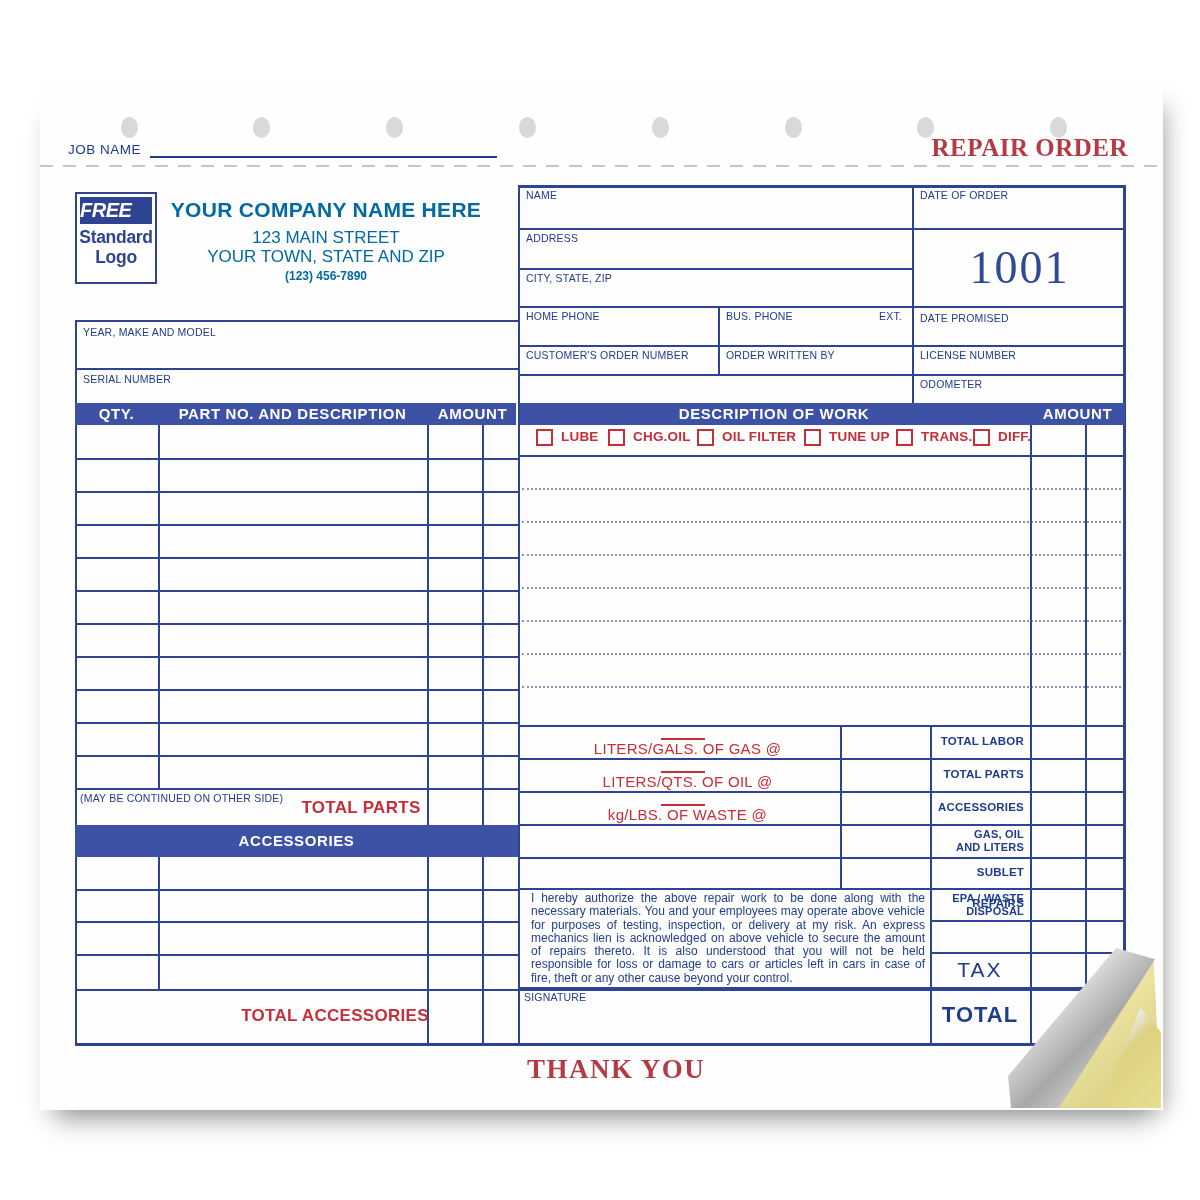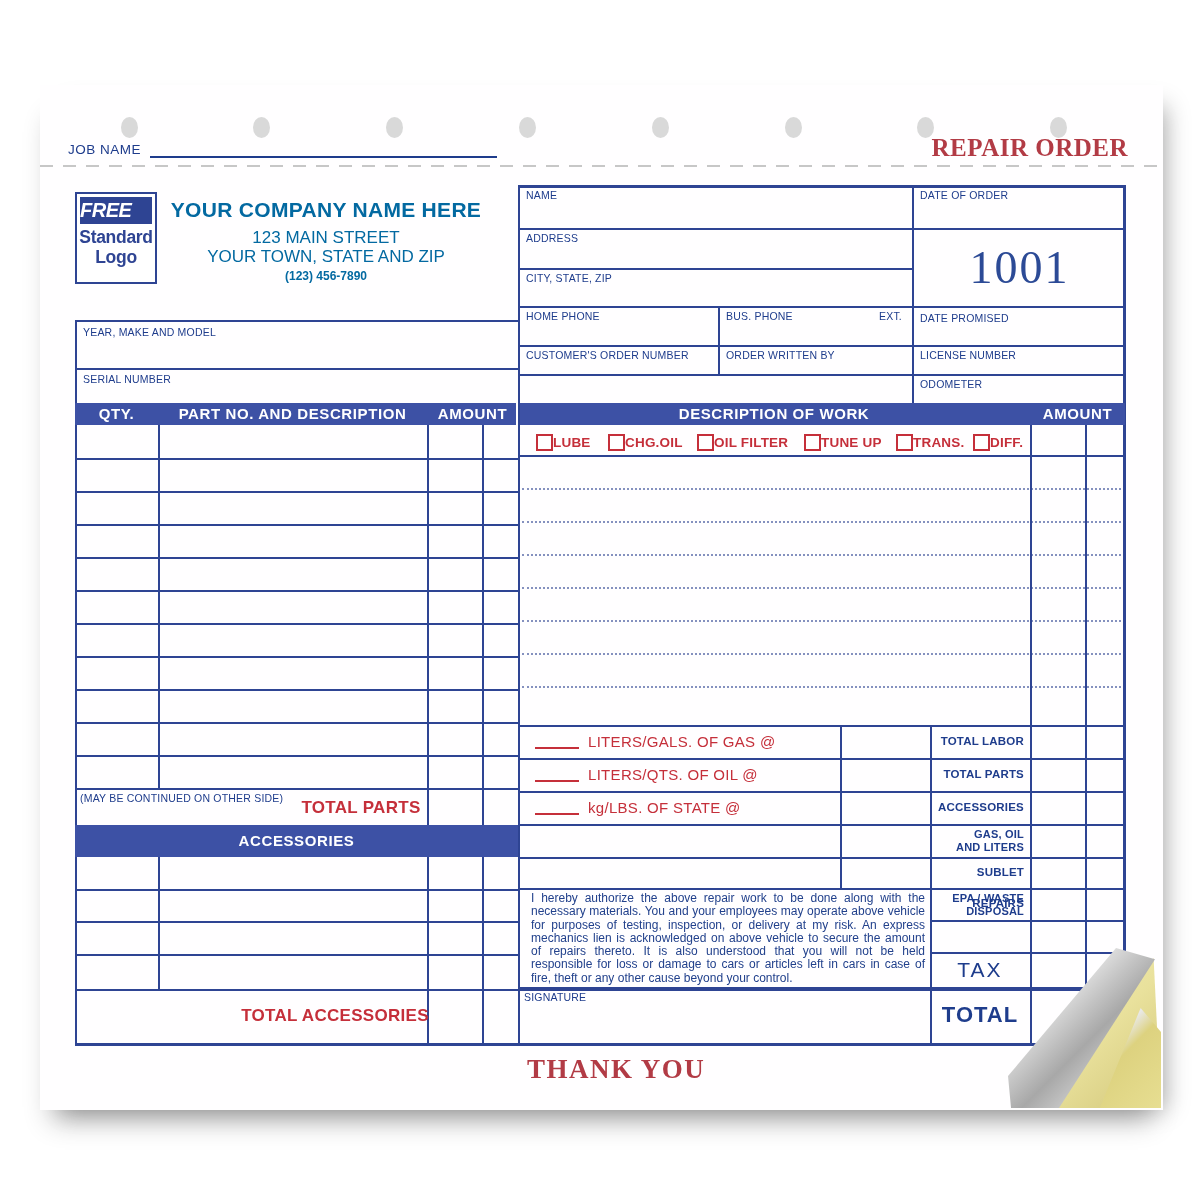--- a/index.html
+++ b/index.html
@@ -14,25 +14,25 @@
   .vl3{position:absolute;width:3px;background:#2e4493;}
   .dot{position:absolute;height:0;border-top:2px dotted #8591bf;}
   .lbl{position:absolute;font-size:10.5px;color:#1e3c8c;letter-spacing:.2px;white-space:nowrap;}
   .band{position:absolute;background:#3d51a5;}
   .bandlbl{position:absolute;color:#ffffff;font-weight:bold;font-size:15px;letter-spacing:.6px;
     text-align:center;line-height:22px;height:22px;}
   .redbold{position:absolute;color:#c52f3a;font-weight:bold;white-space:nowrap;}
   .totlbl{position:absolute;left:930px;width:94px;color:#1e3c8c;font-weight:bold;font-size:11.5px;
     text-align:right;letter-spacing:.2px;}
   .hit{position:absolute;background:transparent;}
-  .chk{position:absolute;top:429px;height:26px;display:flex;align-items:center;gap:0;}
+  .chk{position:absolute;top:429px;height:26px;display:flex;gap:8px;}
   .chkbox{width:13px;height:13px;border:2px solid #c52f3a;background:#fff;display:inline-block;}
   .chklbl{color:#c52f3a;font-weight:bold;font-size:13.5px;letter-spacing:.2px;white-space:nowrap;}
   .gasrow{position:absolute;left:518px;width:322px;height:33px;display:flex;align-items:center;
-    padding-left:17px;box-sizing:border-box;}
+    padding-left:17px;box-sizing:border-box;flex-direction:column;}
   .blank{display:inline-block;width:44px;height:13px;border-bottom:2px solid #c52f3a;margin-right:9px;}
   .gastxt{color:#c52f3a;font-size:15px;letter-spacing:.3px;white-space:nowrap;}
   .serif{font-family:"Liberation Serif",serif;}
 </style>
 </head>
 <body>
 
 <div id="stage">
   <div class="paper"></div>
 
@@ -219,21 +219,21 @@
   <div class="gasrow" style="top:725px">
       <span class="blank"></span>
       <span class="gastxt">LITERS/GALS. OF GAS @</span>
     </div>
   <div class="gasrow" style="top:758px">
       <span class="blank"></span>
       <span class="gastxt">LITERS/QTS. OF OIL @</span>
     </div>
   <div class="gasrow" style="top:791px">
       <span class="blank"></span>
-      <span class="gastxt">kg/LBS. OF STATE @</span>
+      <span class="gastxt">kg/LBS. OF WASTE @</span>
     </div>
 
   <div class="totlbl" style="top:725px;height:33px;line-height:33px">TOTAL LABOR</div>
   <div class="totlbl" style="top:758px;height:33px;line-height:33px">TOTAL PARTS</div>
   <div class="totlbl" style="top:791px;height:33px;line-height:33px">ACCESSORIES</div>
   <div class="totlbl" style="top:828px;font-size:11px;line-height:1.15"><span>GAS, OIL</span><br><span>AND LITERS</span></div>
   <div class="totlbl" style="top:857px;height:31px;line-height:31px">SUBLET REPAIRS</div>
   <div class="totlbl" style="top:892px;font-size:11px;line-height:1.15"><span>EPA / WASTE</span><br><span>DISPOSAL</span></div>
   <div style="position:absolute;left:930px;top:952px;width:100px;height:35px;text-align:center;line-height:35px;font-size:21px;color:#1e3c8c;letter-spacing:2px">TAX</div>
   <div style="position:absolute;left:930px;top:987px;width:100px;height:56px;text-align:center;line-height:56px;font-size:22px;font-weight:bold;color:#1e3c8c;letter-spacing:1px">TOTAL</div>

